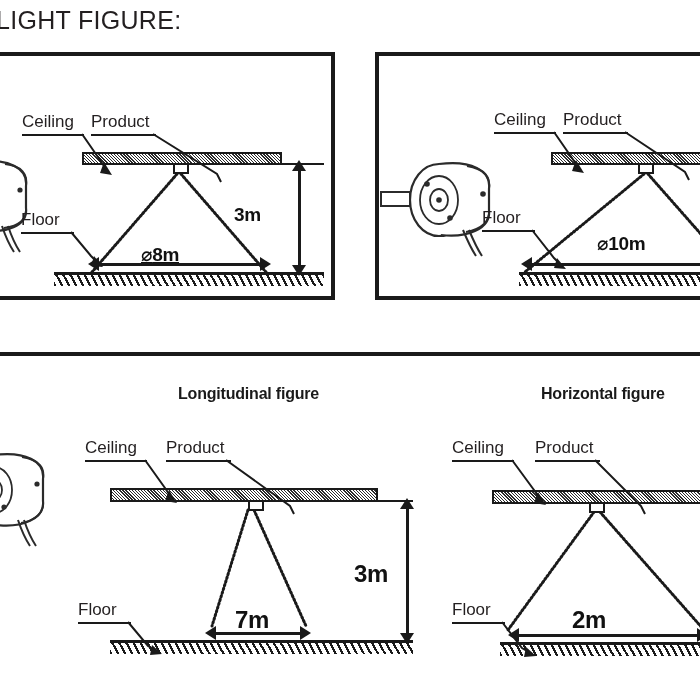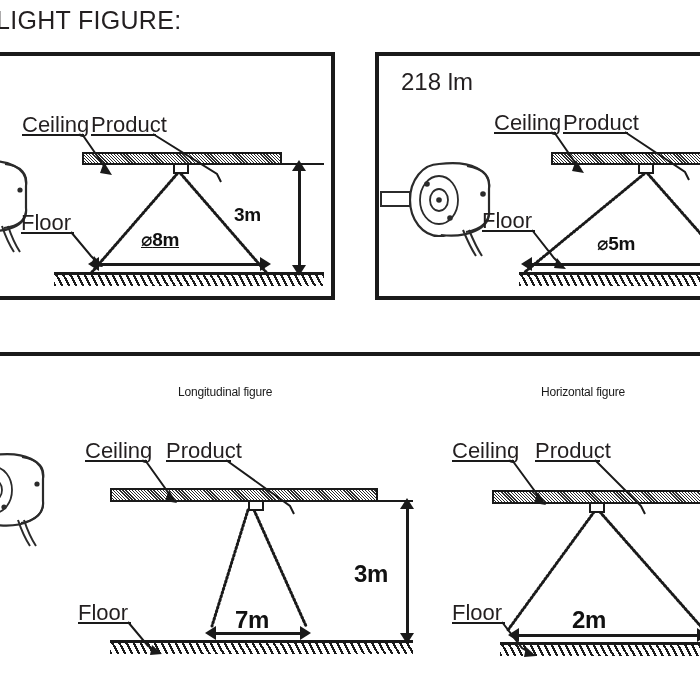--- a/index.html
+++ b/index.html
@@ -55,22 +55,22 @@
     left: 0;
     top: 352px;
     width: 700px;
     height: 4px;
     background: #1a1a1a;
   }
 
   
   .fig-caption {
     position: absolute;
-    font-size: 12px;
-    font-weight: normal;
+    font-size: 16px;
+    font-weight: bold;
     color: #1a1a1a;
     white-space: nowrap;
     letter-spacing: -0.2px;
   }
   #caption-longitudinal { left: 178px; top: 385px; }
   #caption-horizontal   { left: 541px; top: 385px; }
 
   
   .scene { position: absolute; }
 
@@ -184,21 +184,21 @@
     font-family: "DejaVu Sans", sans-serif;
     font-weight: bold;
   }
 
   
   .callout { position: absolute; z-index: 7; }
   .callout .txt {
     position: absolute;
     left: 0;
     top: 0;
-    font-size: 22px;
+    font-size: 17px;
     color: #231f20;
     white-space: nowrap;
   }
   .callout .underline {
     position: absolute;
     left: 0;
     height: 2px;
     background: #1a1a1a;
   }
   .callout svg {
@@ -269,40 +269,39 @@
     <div class="underline" style="top:22px; width:53px;"></div>
     <svg width="56" height="40" style="left:48px; top:20px;">
       <polyline points="2,2 22,26 30,34" fill="none" stroke="#1a1a1a" stroke-width="2"></polyline>
       <polygon points="25,26 34,37 22,36" fill="#1a1a1a"></polygon>
     </svg>
   </div>
 
   <div class="floor-line" style="left:60px; top:216px; width:270px;"></div>
   <div class="floor-hatch" style="left:60px; top:219px; width:270px;"></div>
 
-  <div class="dim-label" style="left:147px; top:172px;text-decoration:underline;">
+  <div class="dim-label" style="left:147px; top:187px;text-decoration:underline;">
     <span class="dia">⌀</span><span>8m</span>
   </div>
   <div class="dim-h" style="left:94px; top:201px; width:183px;">
     <div class="head left"></div>
     <div class="shaft"></div>
     <div class="head right"></div>
   </div>
 
   <div class="dim-label" style="left:240px; top:148px;">3m</div>
   <div class="dim-v" style="left:298px; top:104px; height:116px;">
     <div class="head top"></div>
     <div class="shaft"></div>
     <div class="head bottom"></div>
   </div>
 </div>
 
 <div class="panel" id="panel-right">
 
-  <div class="panel-lumens">218 lm</div>
 
   <div class="lamp" style="left:12px; top:88px;">
     <svg width="130" height="112" viewBox="0 0 130 112">
       <ellipse cx="48" cy="56" rx="29" ry="36" fill="#fff" stroke="#2b2b2b" stroke-width="2.2"></ellipse>
       <path d="M48 20 C 80 16, 100 26, 98 45 L 98 66 C 100 85, 76 94, 50 91" fill="#fff" stroke="#2b2b2b" stroke-width="2.2"></path>
       <path d="M76 22 C 94 25, 100 33, 98 45 L 98 66 C 99 78, 90 85, 75 88" fill="none" stroke="#2b2b2b" stroke-width="1.8"></path>
       <ellipse cx="48" cy="56" rx="19" ry="24" fill="none" stroke="#2b2b2b" stroke-width="1.8"></ellipse>
       <ellipse cx="48" cy="56" rx="9" ry="11" fill="none" stroke="#2b2b2b" stroke-width="1.8"></ellipse>
       <circle cx="48" cy="56" r="2.8" fill="#2b2b2b"></circle>
       <circle cx="36" cy="40" r="2.8" fill="#2b2b2b"></circle>
@@ -348,21 +347,21 @@
     <svg width="56" height="44" style="left:48px; top:20px;">
       <polyline points="2,2 24,30 32,38" fill="none" stroke="#1a1a1a" stroke-width="2"></polyline>
       <polygon points="27,30 36,41 24,40" fill="#1a1a1a"></polygon>
     </svg>
   </div>
 
   <div class="floor-line" style="left:140px; top:216px; width:200px;"></div>
   <div class="floor-hatch" style="left:140px; top:219px; width:200px;"></div>
 
   <div class="dim-label" style="left:218px; top:176px;">
-    <span class="dia">⌀</span><span>5m</span>
+    <span class="dia">⌀</span><span>10m</span>
   </div>
   <div class="dim-h" style="left:142px; top:201px; width:198px;">
     <div class="head left"></div>
     <div class="shaft"></div>
 
   </div>
 </div>
 
 <div id="section-divider"></div>
 

